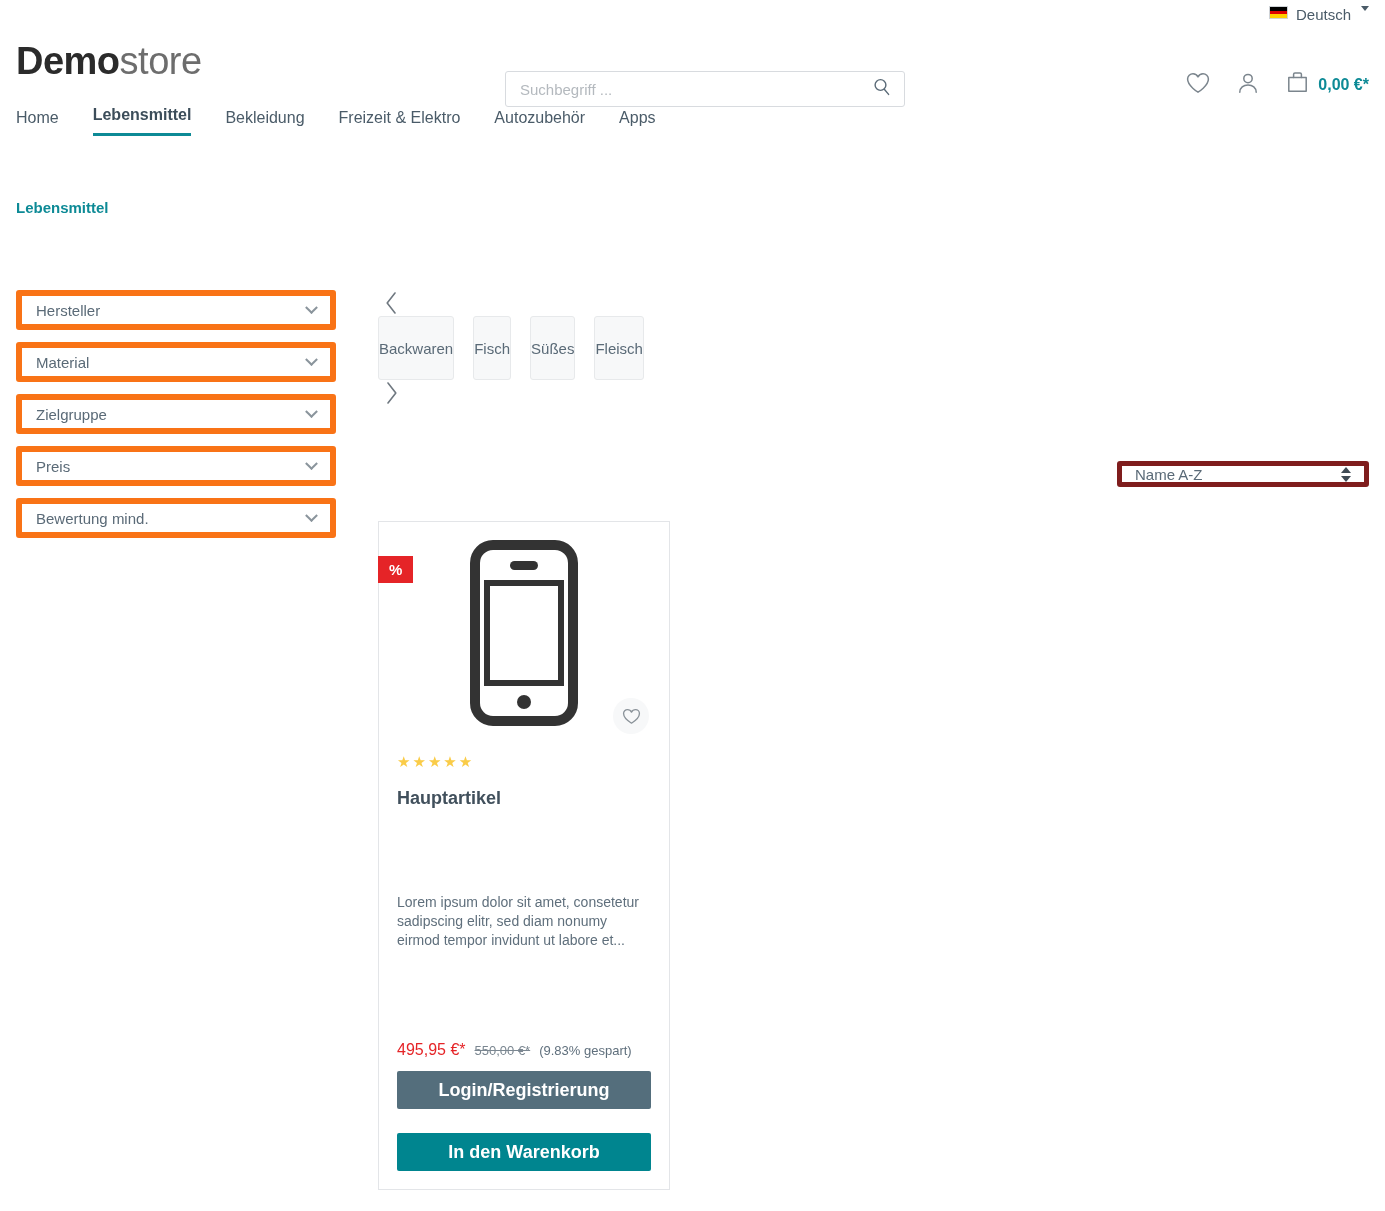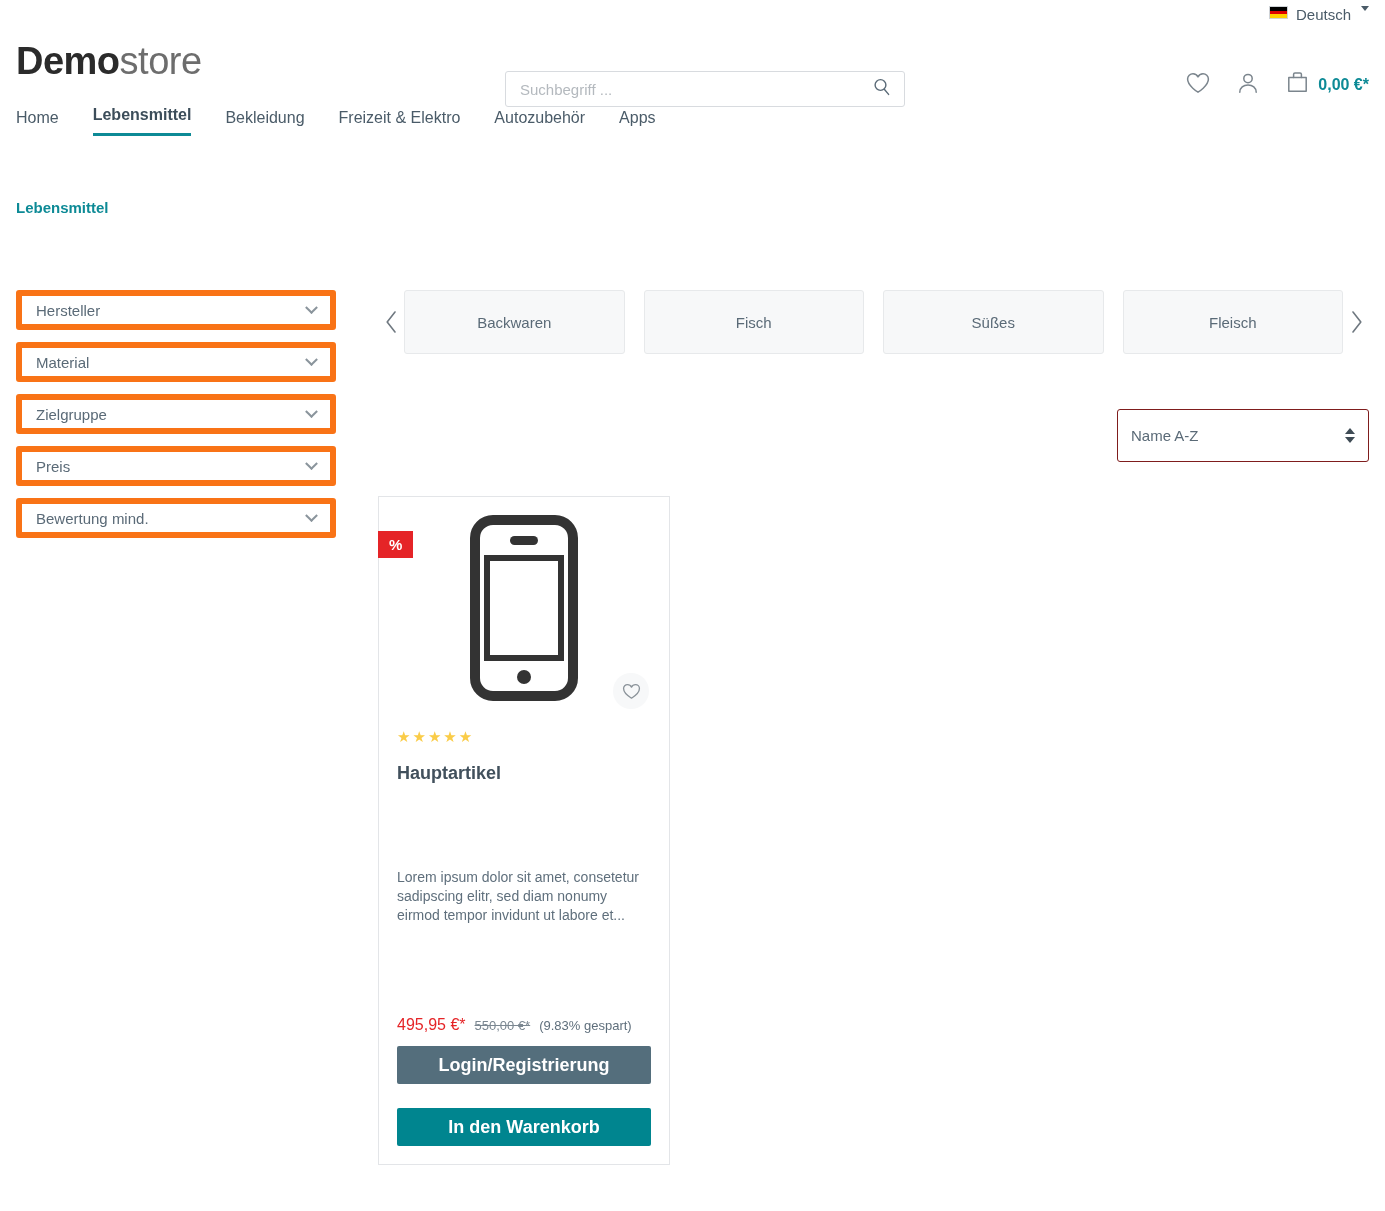--- a/index.html
+++ b/index.html
@@ -158,22 +158,23 @@
     border-right: 2px solid #8a949c;
     border-bottom: 2px solid #8a949c;
     transform: rotate(45deg) translate(-2px,-2px);
   }
 
   .content { flex: 1; padding-left: 42px; }
 
   
   .carousel {
     display: flex;
-    align-items: center;
+    align-items: flex-start;
     gap: 0;
+    flex-direction: column;
   }
   .carousel-arrow {
     width: 26px;
     flex: 0 0 26px;
     display: flex;
     align-items: center;
     justify-content: center;
     cursor: pointer;
     color: #6f7880;
   }
@@ -197,22 +198,22 @@
   }
 
   
   .sortrow {
     display: flex;
     justify-content: flex-end;
     margin-top: 55px;
   }
   .sortbox {
     width: 252px;
-    height: 53px;
-    border: 1px solid #7f1d1d;
+    height: 26px;
+    border: 5px solid #7f1d1d;
     border-radius: 3px;
     display: flex;
     align-items: center;
     justify-content: space-between;
     padding: 0 13px;
     font-size: 15px;
     color: #5a6a77;
     cursor: pointer;
     background: #fff;
   }

